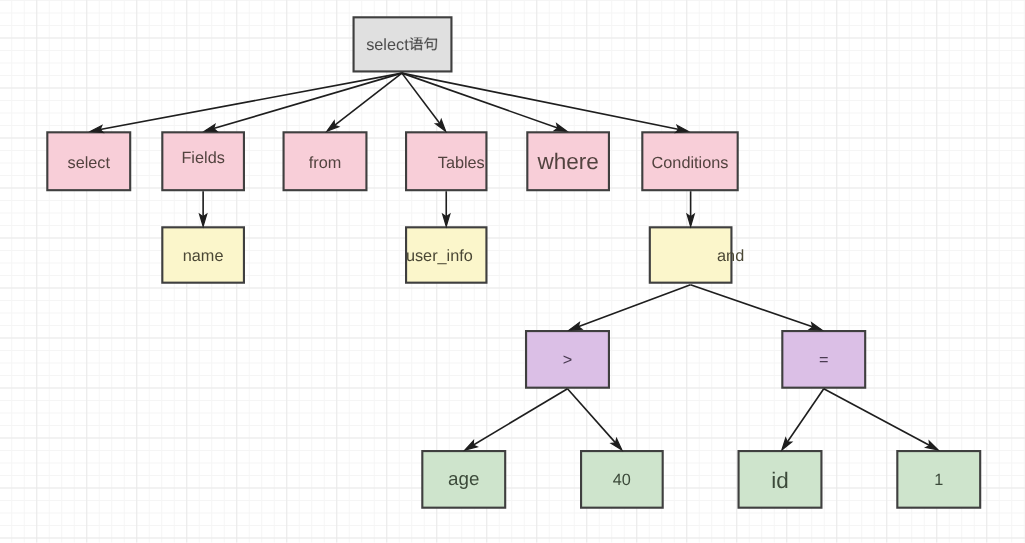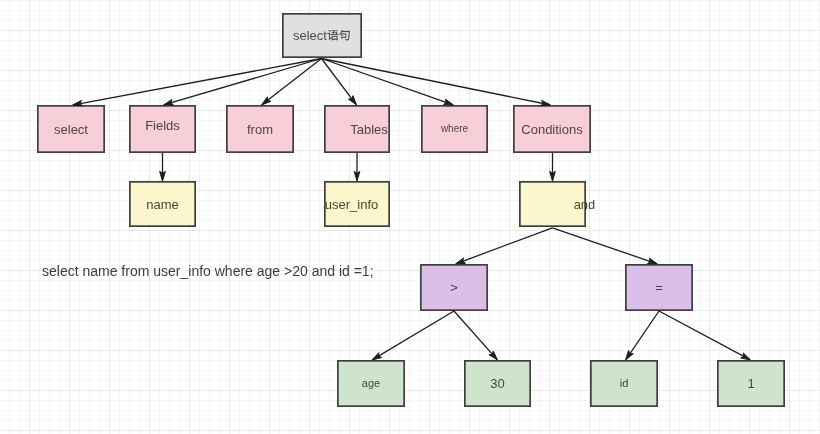--- a/index.html
+++ b/index.html
@@ -113,48 +113,47 @@
       </div>
       <div class="node" style="left: 129px; top: 105px; width: 67px; height: 40px; color: rgb(82, 67, 63); font-size: 13px;">
         <span>Fields</span>
       </div>
       <div class="node" style="left: 226px; top: 105px; width: 68px; height: 48px; color: rgb(82, 67, 63); font-size: 13px; border-radius: 16px;">
         <span>from</span>
       </div>
       <div class="node" style="left: 324px; top: 105px; width: 66px; height: 48px; color: rgb(82, 67, 63); font-size: 13px; margin-left: 12px;">
         <span>Tables</span>
       </div>
-      <div class="node" style="left: 421px; top: 105px; width: 67px; height: 48px; color: rgb(82, 67, 63); font-size: 10px;">
+      <div class="node" style="left: 421px; top: 105px; width: 67px; height: 48px; color: rgb(82, 67, 63); font-size: 18px;">
         <span>where</span>
       </div>
       <div class="node" style="left: 513px; top: 105px; width: 78px; height: 48px; color: rgb(82, 67, 63); font-size: 13px;">
         <span>Conditions</span>
       </div>
       <div class="node" style="left: 129px; top: 181px; width: 67px; height: 46px; color: rgb(74, 71, 53); font-size: 13px;">
         <span>name</span>
       </div>
       <div class="node" style="left: 324px; top: 181px; width: 55px; height: 46px; color: rgb(74, 71, 53); font-size: 13px;">
         <span>user_info</span>
       </div>
       <div class="node" style="left: 519px; top: 181px; width: 67px; height: 46px; color: rgb(74, 71, 53); font-size: 13px; margin-left: 32px;">
         <span>and</span>
       </div>
       <div class="node" style="left: 420px; top: 264px; width: 68px; height: 47px; color: rgb(74, 59, 82); font-size: 13px;">
         <span>&gt;</span>
       </div>
       <div class="node" style="left: 625px; top: 264px; width: 68px; height: 47px; color: rgb(74, 59, 82); font-size: 13px;">
         <span>=</span>
       </div>
-      <div class="node" style="left: 337px; top: 360px; width: 68px; height: 47px; color: rgb(60, 74, 58); font-size: 11px;">
+      <div class="node" style="left: 337px; top: 360px; width: 68px; height: 47px; color: rgb(60, 74, 58); font-size: 15px;">
         <span>age</span>
       </div>
       <div class="node" style="left: 464px; top: 360px; width: 67px; height: 47px; color: rgb(60, 74, 58); font-size: 13px;">
-        <span>30</span>
+        <span>40</span>
       </div>
-      <div class="node" style="left: 590px; top: 360px; width: 68px; height: 47px; color: rgb(60, 74, 58); font-size: 11px;">
+      <div class="node" style="left: 590px; top: 360px; width: 68px; height: 47px; color: rgb(60, 74, 58); font-size: 18px;">
         <span>id</span>
       </div>
       <div class="node" style="left: 717px; top: 360px; width: 68px; height: 47px; color: rgb(60, 74, 58); font-size: 13px;">
         <span>1</span>
       </div>
     </div>
-  <div id="caption" style="left: 42px; top: 264px; color: rgb(61, 61, 61); font-size: 14px;">select name from user_info where age &gt;20 and id =1;</div>
 </div>
 
 </body></html>

